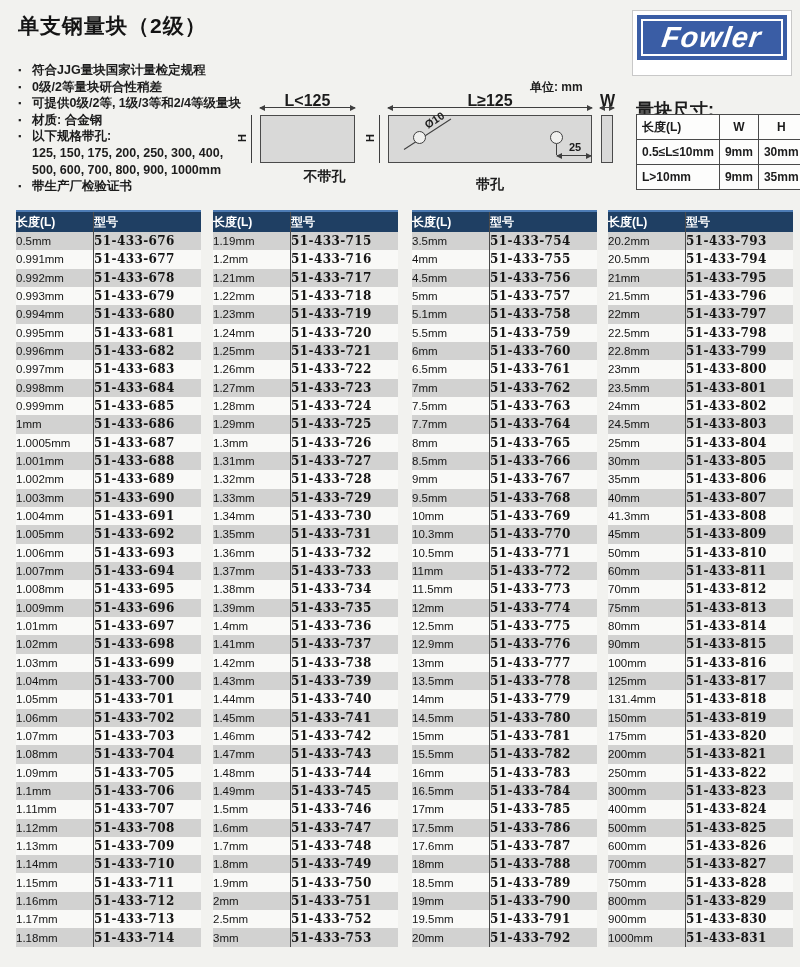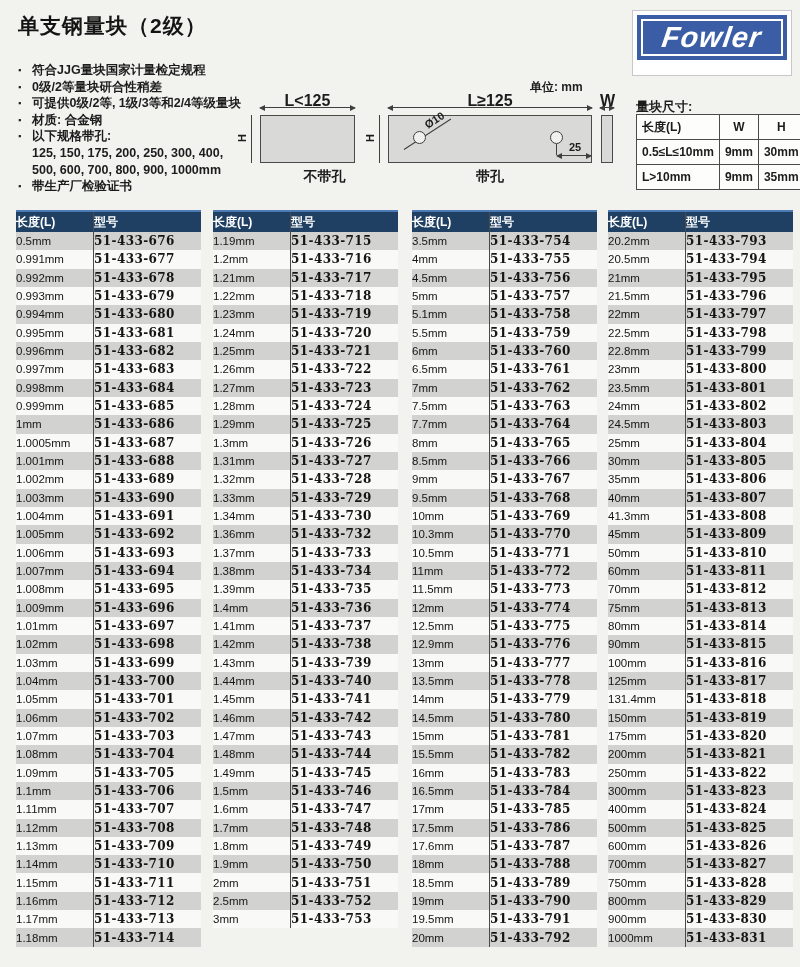--- a/index.html
+++ b/index.html
@@ -27,21 +27,21 @@
   .dim::after{right:-1px;border-width:3.5px 0 3.5px 6px;border-color:transparent transparent transparent #3f3f3f;}
   .dimlabel{position:absolute;font-size:16px;font-weight:bold;color:#1c1c1c;text-align:center;}
   .vline{position:absolute;width:0;border-left:1px solid #3f3f3f;}
   .hlabel{position:absolute;font-size:11px;font-weight:bold;color:#1c1c1c;transform:rotate(-90deg);transform-origin:center;}
   .caption{position:absolute;font-size:14px;font-weight:bold;color:#1c1c1c;text-align:center;}
   .hole{position:absolute;width:13px;height:13px;border:1px solid #3f3f3f;border-radius:50%;background:#f0f0ee;box-sizing:border-box;}
   .leader{position:absolute;width:56px;border-top:1px solid #3f3f3f;transform:rotate(-33deg);transform-origin:left center;}
   .unit{position:absolute;left:530px;top:79px;width:110px;text-align:left;font-size:12px;font-weight:bold;color:#1c1c1c;}
 
   
-  .size-title{position:absolute;left:636px;top:98px;font-size:13px;font-weight:bold;color:#1c1c1c;}
+  .size-title{position:absolute;left:636px;top:98px;font-size:18px;font-weight:bold;color:#1c1c1c;}
   table.size{position:absolute;left:636px;top:114px;border-collapse:collapse;background:#fdfdfc;}
   table.size th,table.size td{border:1px solid #4a4a4a;font-size:12px;font-weight:bold;color:#1c1c1c;height:24px;padding:0 5px;}
   table.size .sl{width:84px;text-align:left;}
   table.size .sc{width:36px;text-align:center;}
 
   
   .spec-wrap{position:absolute;top:210px;width:185px;}
   table.spec{border-collapse:collapse;width:185px;table-layout:fixed;}
   table.spec thead th{background:#1f3f63;border-top:2px solid #4d7cb5;color:#fff;font-size:12px;font-weight:bold;text-align:left;height:20px;padding:0;}
   th.len-h{width:77px;padding-left:10px;border-right:1px solid #4a4a4a;}
@@ -113,21 +113,21 @@
   <div class="block" style="left:388px;top:115px;width:204px;height:48px;"></div>
   <div class="vline" style="left:379px;top:115px;height:48px;"></div>
   <div class="hlabel" style="left:366px;top:132px;">H</div>
   <div class="leader" style="left:404px;top:149px;"></div>
   <div class="hole" style="left:413px;top:131px;"></div>
   <div class="dimlabel" style="left:424px;top:114px;transform:rotate(-33deg);font-size:11px;">Ø10</div>
   <div class="hole" style="left:550px;top:131px;"></div>
   <div class="vline" style="left:556px;top:144px;height:11px;"></div>
   <div class="dim" style="left:557px;top:155px;width:34px;"></div>
   <div class="dimlabel" style="left:560px;top:141px;width:30px;font-size:11px;">25</div>
-  <div class="caption" style="left:388px;top:168px;width:204px;">带孔</div>
+  <div class="caption" style="left:388px;top:176px;width:204px;">带孔</div>
 
   <div class="dim" style="left:600px;top:107px;width:14px;"></div>
   <div class="dimlabel" style="left:600px;top:92px;width:14px;">W</div>
   <div class="block" style="left:601px;top:115px;width:12px;height:48px;"></div>
 
   <div class="unit">单位: mm</div>
 
   <div class="size-title">量块尺寸:</div>
   <table class="size">
     <thead>
@@ -386,20 +386,24 @@
   </tr>
           <tr>
     <td class="len">1.33mm</td>
     <td class="model">51-433-729</td>
   </tr>
           <tr>
     <td class="len">1.34mm</td>
     <td class="model">51-433-730</td>
   </tr>
           <tr>
+    <td class="len">1.35mm</td>
+    <td class="model">51-433-731</td>
+  </tr>
+          <tr>
     <td class="len">1.36mm</td>
     <td class="model">51-433-732</td>
   </tr>
           <tr>
     <td class="len">1.37mm</td>
     <td class="model">51-433-733</td>
   </tr>
           <tr>
     <td class="len">1.38mm</td>
     <td class="model">51-433-734</td>

